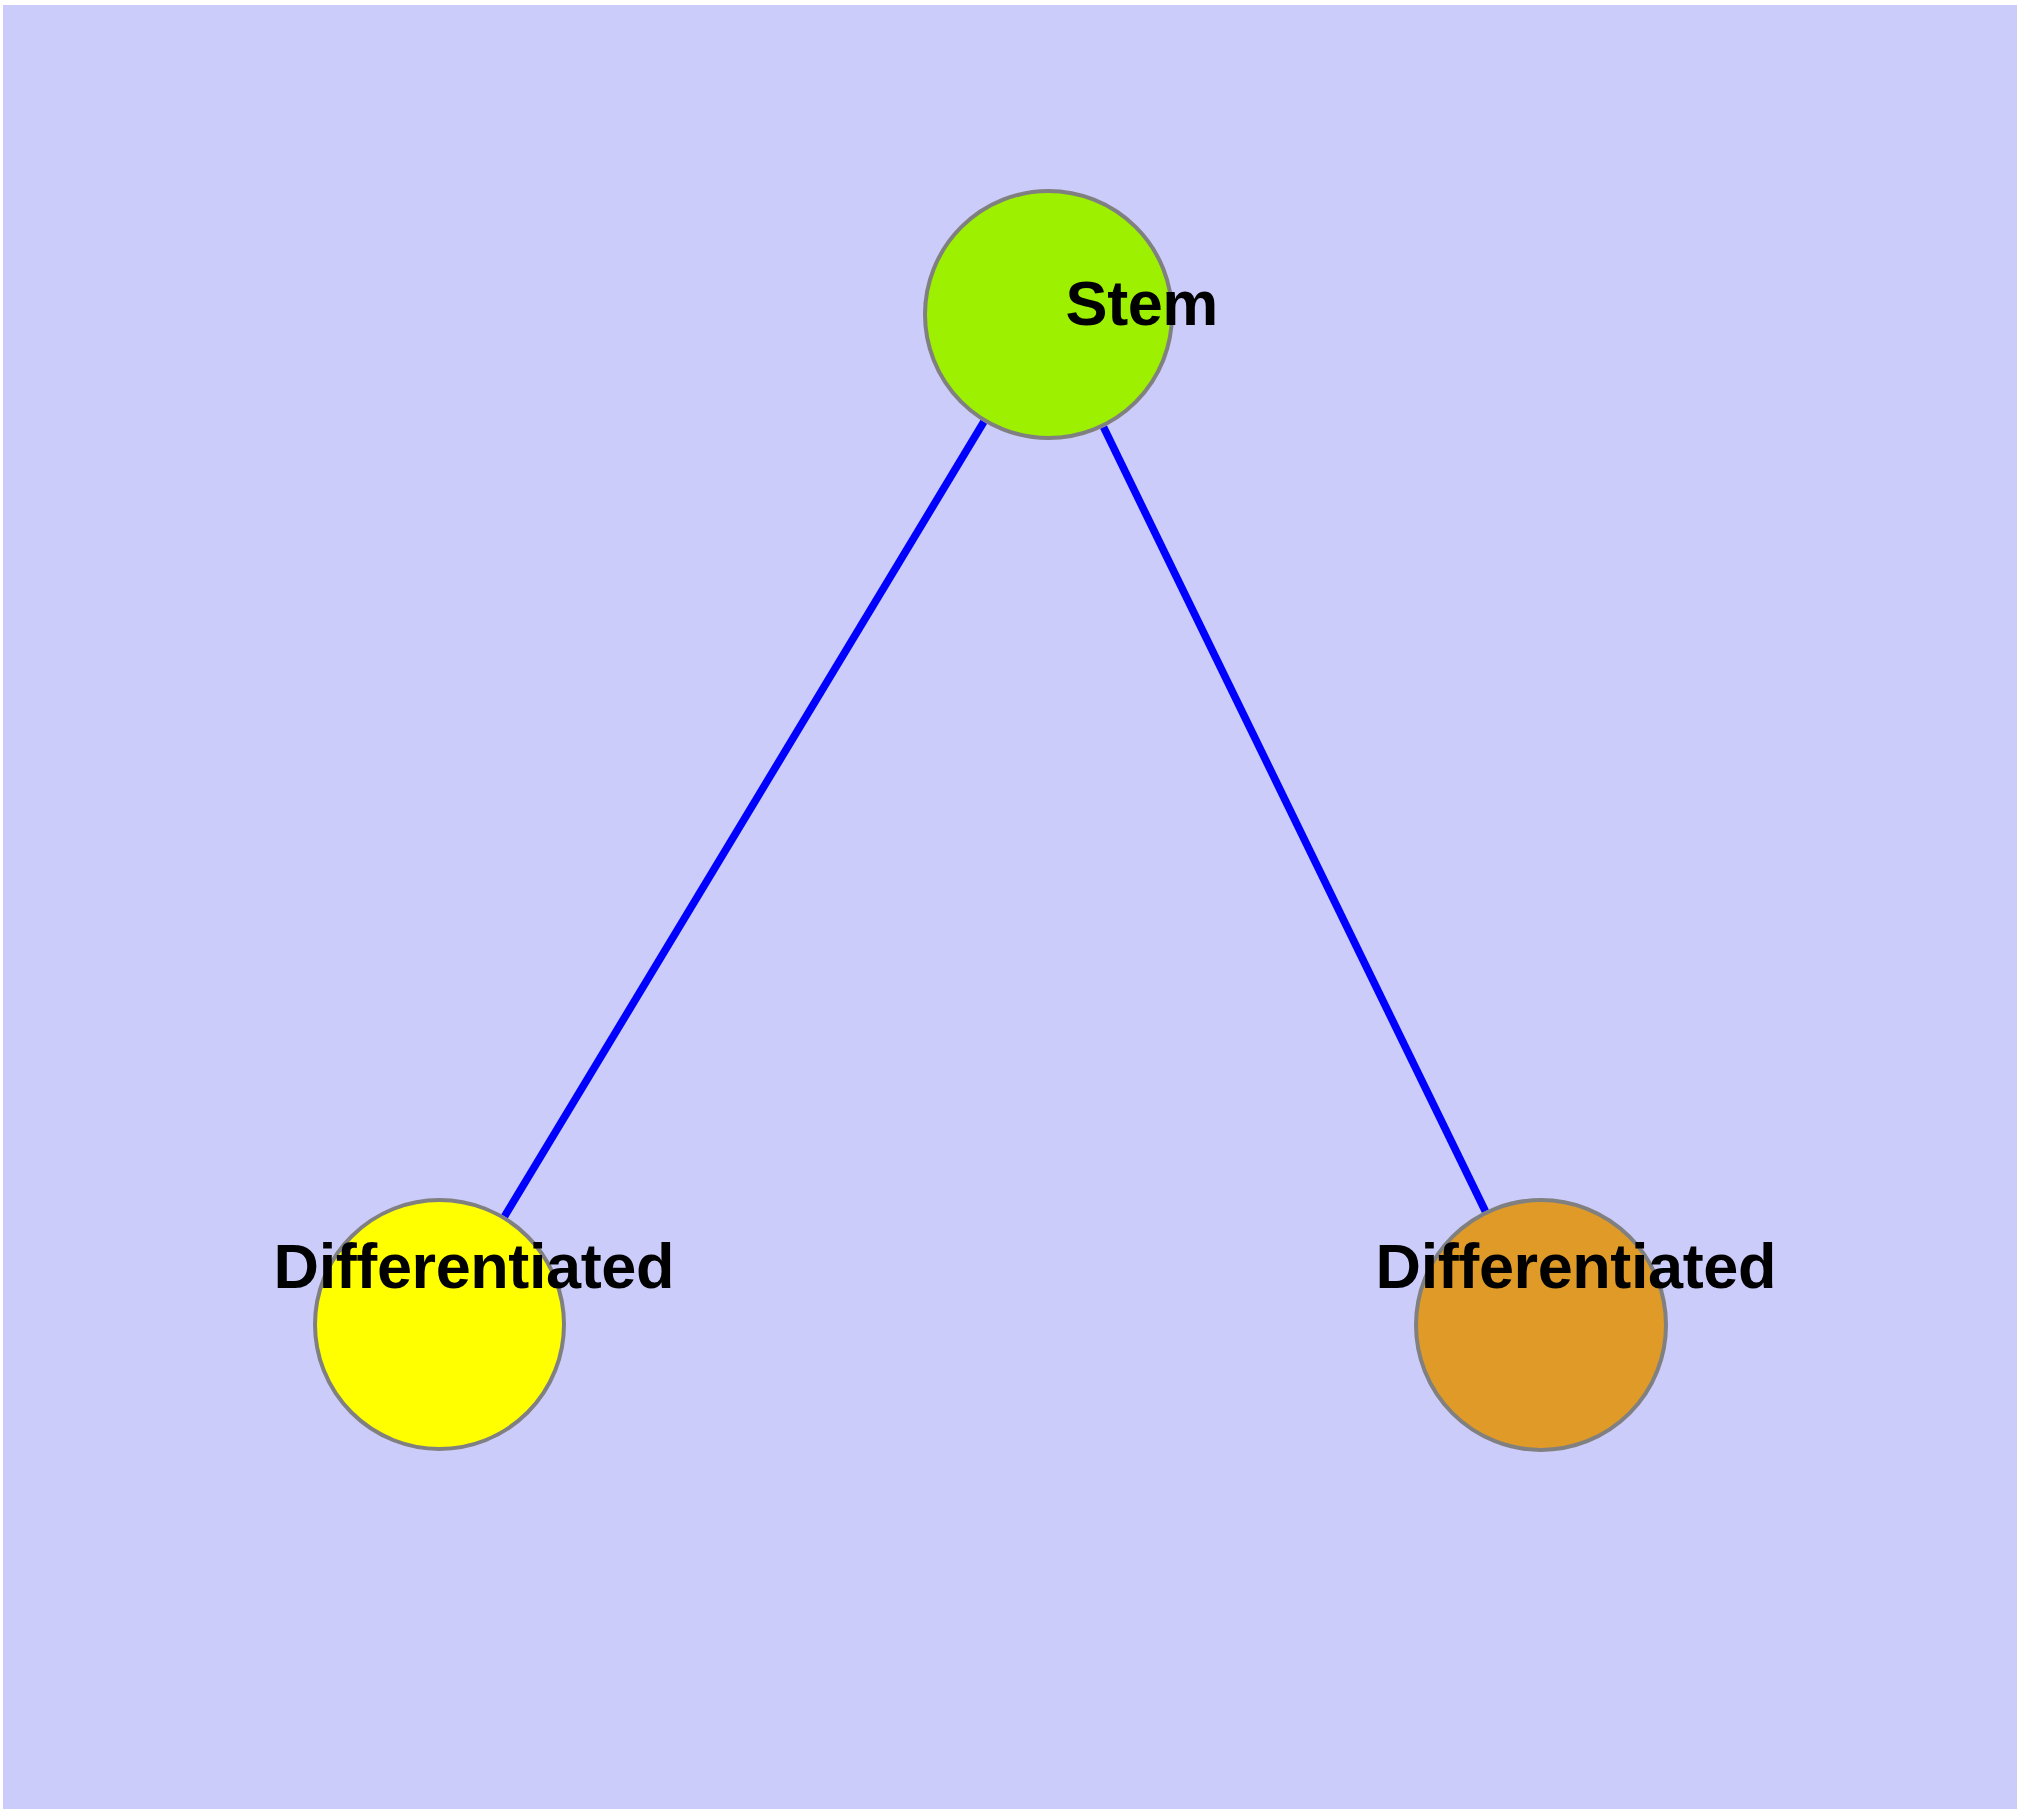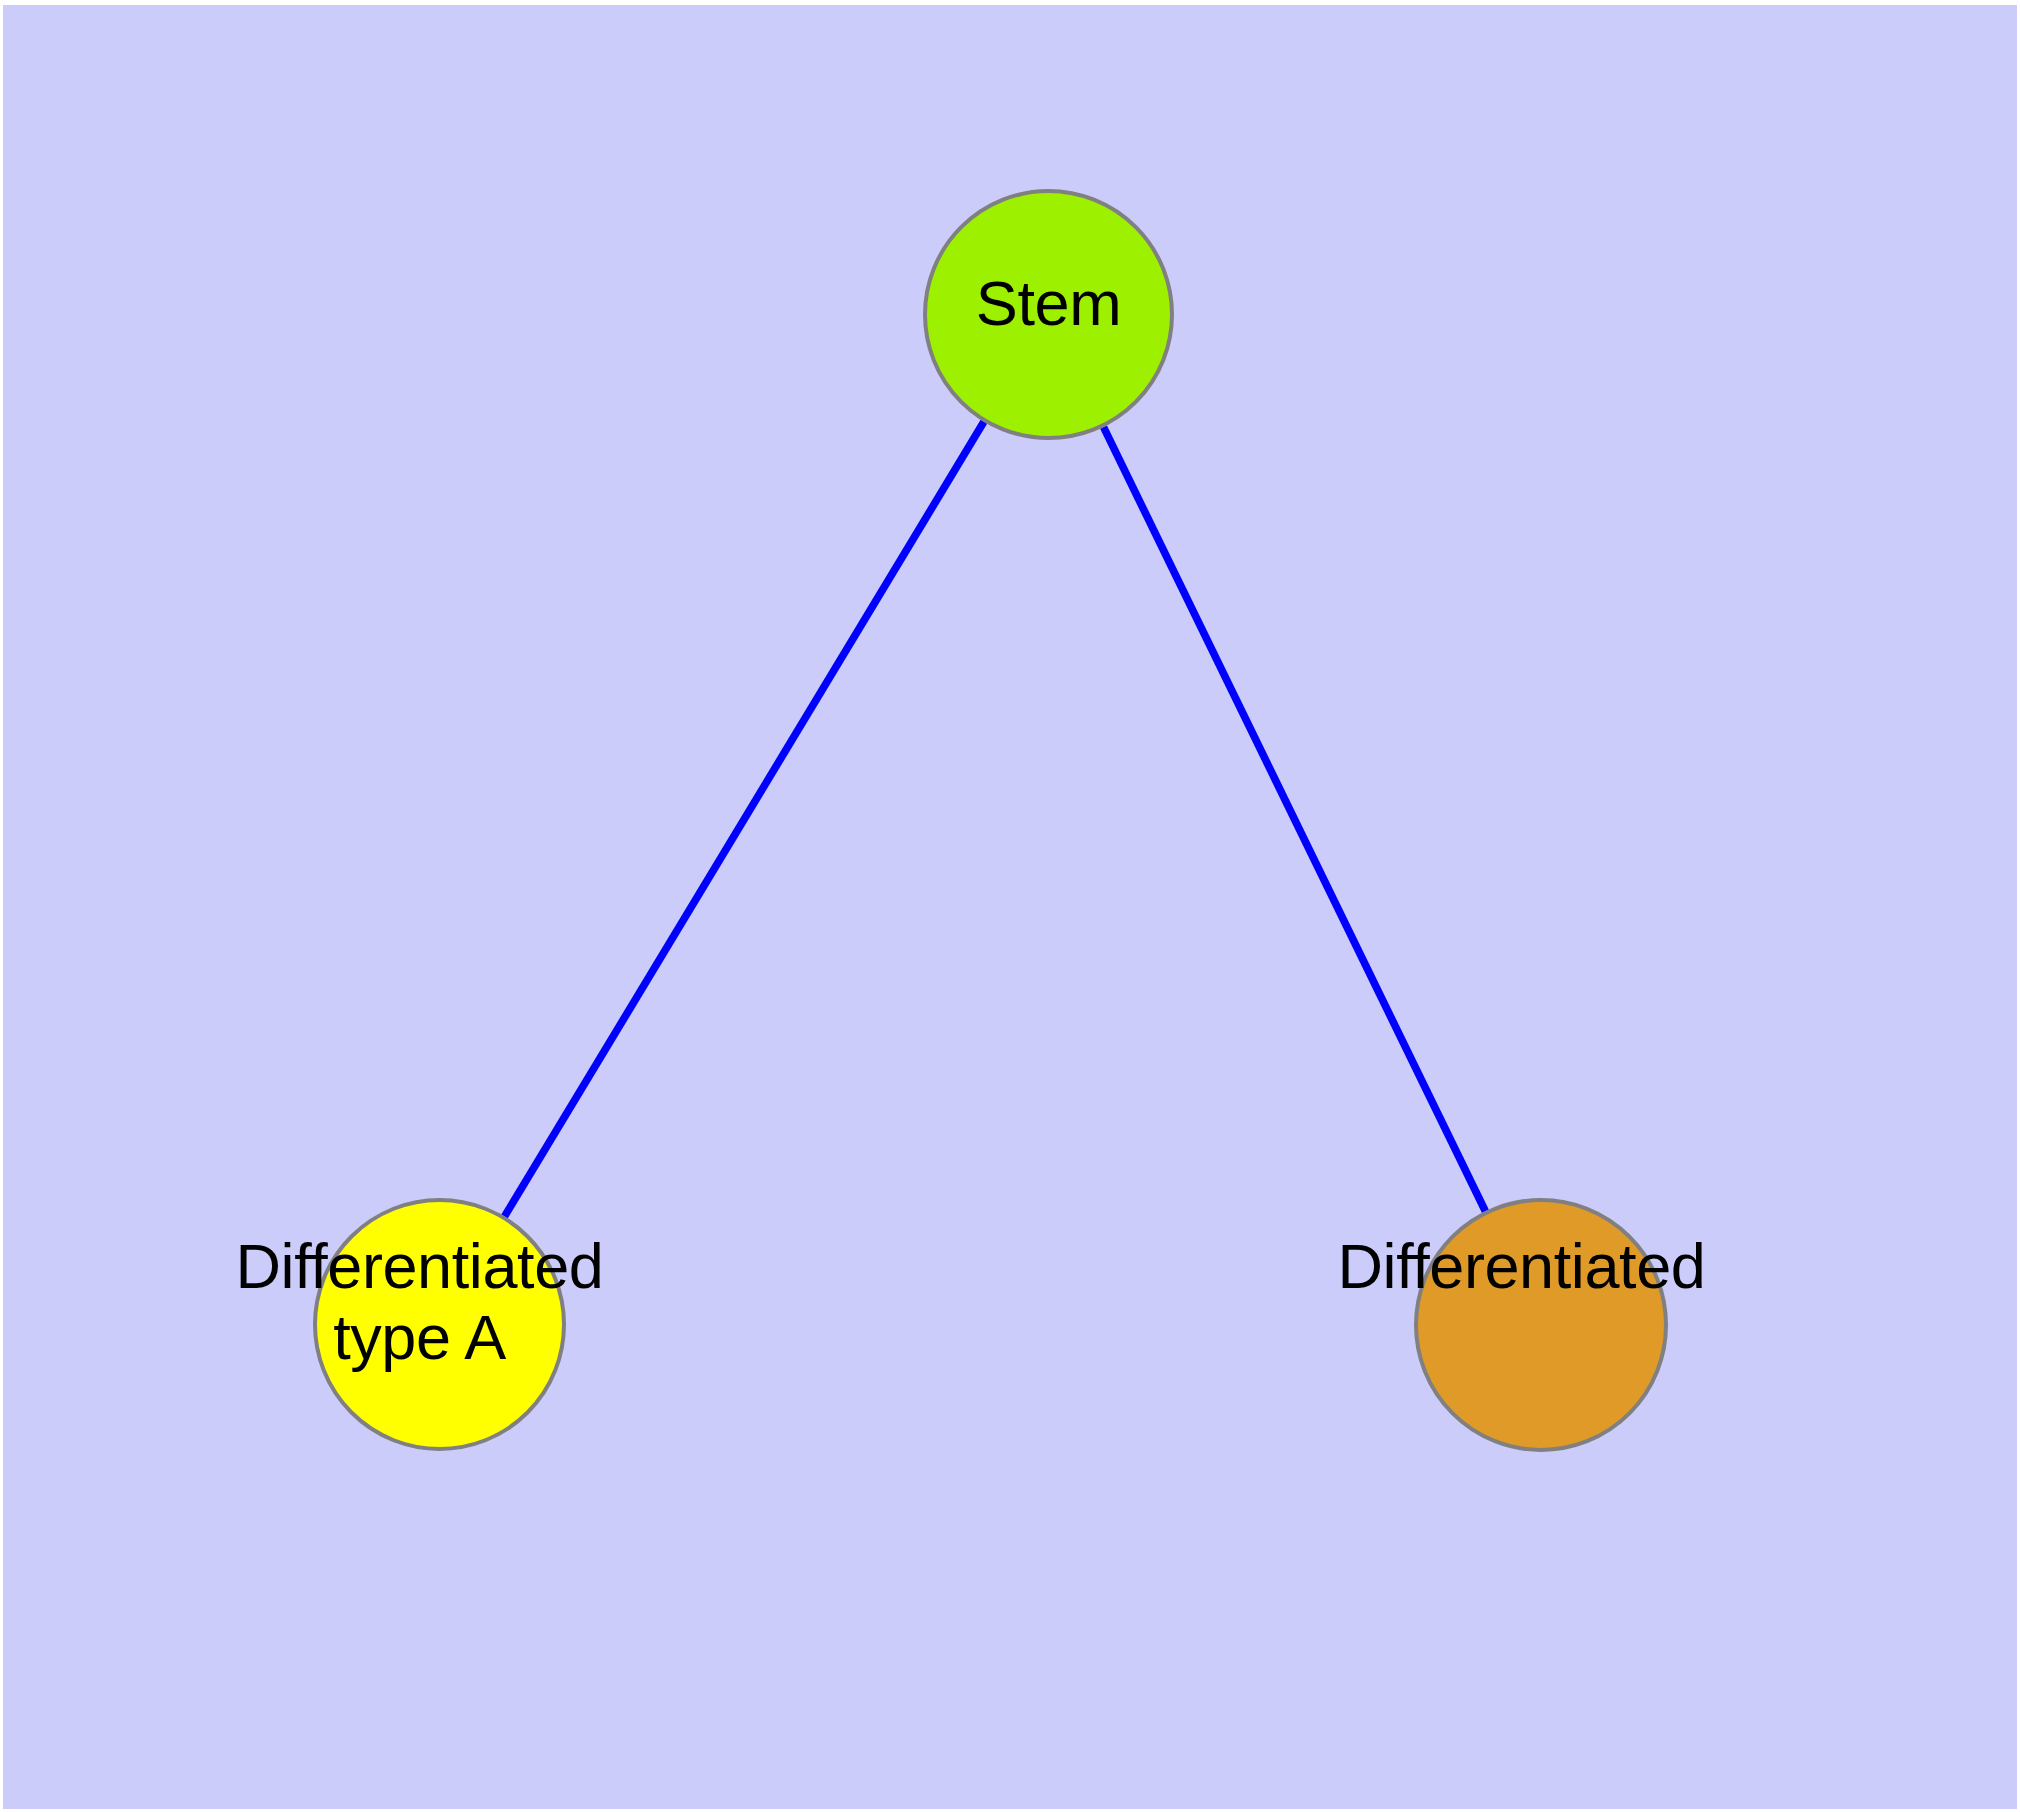--- a/index.html
+++ b/index.html
@@ -44,23 +44,23 @@
     height: 1812px;
   }
   .node {
     position: absolute;
     border-radius: 50%;
     border: 4.2px solid #808080;
     box-sizing: border-box;
   }
   .node-label {
     position: absolute;
-    text-align: center;
+    text-align: right;
     color: #000000;
-    font-weight: normal;
+    font-weight: bold;
     white-space: nowrap;
     line-height: 1.12;
     letter-spacing: -0.4px;
     pointer-events: none;
   }
   
   #node-stem {
     left: 923px;
     top: 189px;
     width: 251px;
@@ -117,21 +117,20 @@
   <div id="node-layer">
 
     <div class="node" id="node-stem" style="left: 923px; top: 189px; width: 251px; height: 251px; background: rgb(156, 240, 0); border-color: rgb(128, 128, 128);"></div>
     <div class="node-label" id="label-stem" style="left: 879px; color: rgb(0, 0, 0);">
       <span>Stem</span>
     </div>
 
     <div class="node" id="node-type-a" style="left: 313px; top: 1198px; width: 253px; height: 253px; background: rgb(255, 255, 0); border-color: rgb(128, 128, 128);"></div>
     <div class="node-label" id="label-type-a" style="left: 165px; color: rgb(0, 0, 0);">
       <div>Differentiated</div>
-      <div>type A</div>
     </div>
 
     <div class="node" id="node-type-b" style="left: 1414px; top: 1198px; width: 254px; height: 254px; background: rgb(224, 154, 40); border-color: rgb(128, 128, 128);"></div>
     <div class="node-label" id="label-type-b" style="left: 1267px; color: rgb(0, 0, 0);">
       <div>Differentiated</div>
     </div>
 
   </div>
 </div>
 

